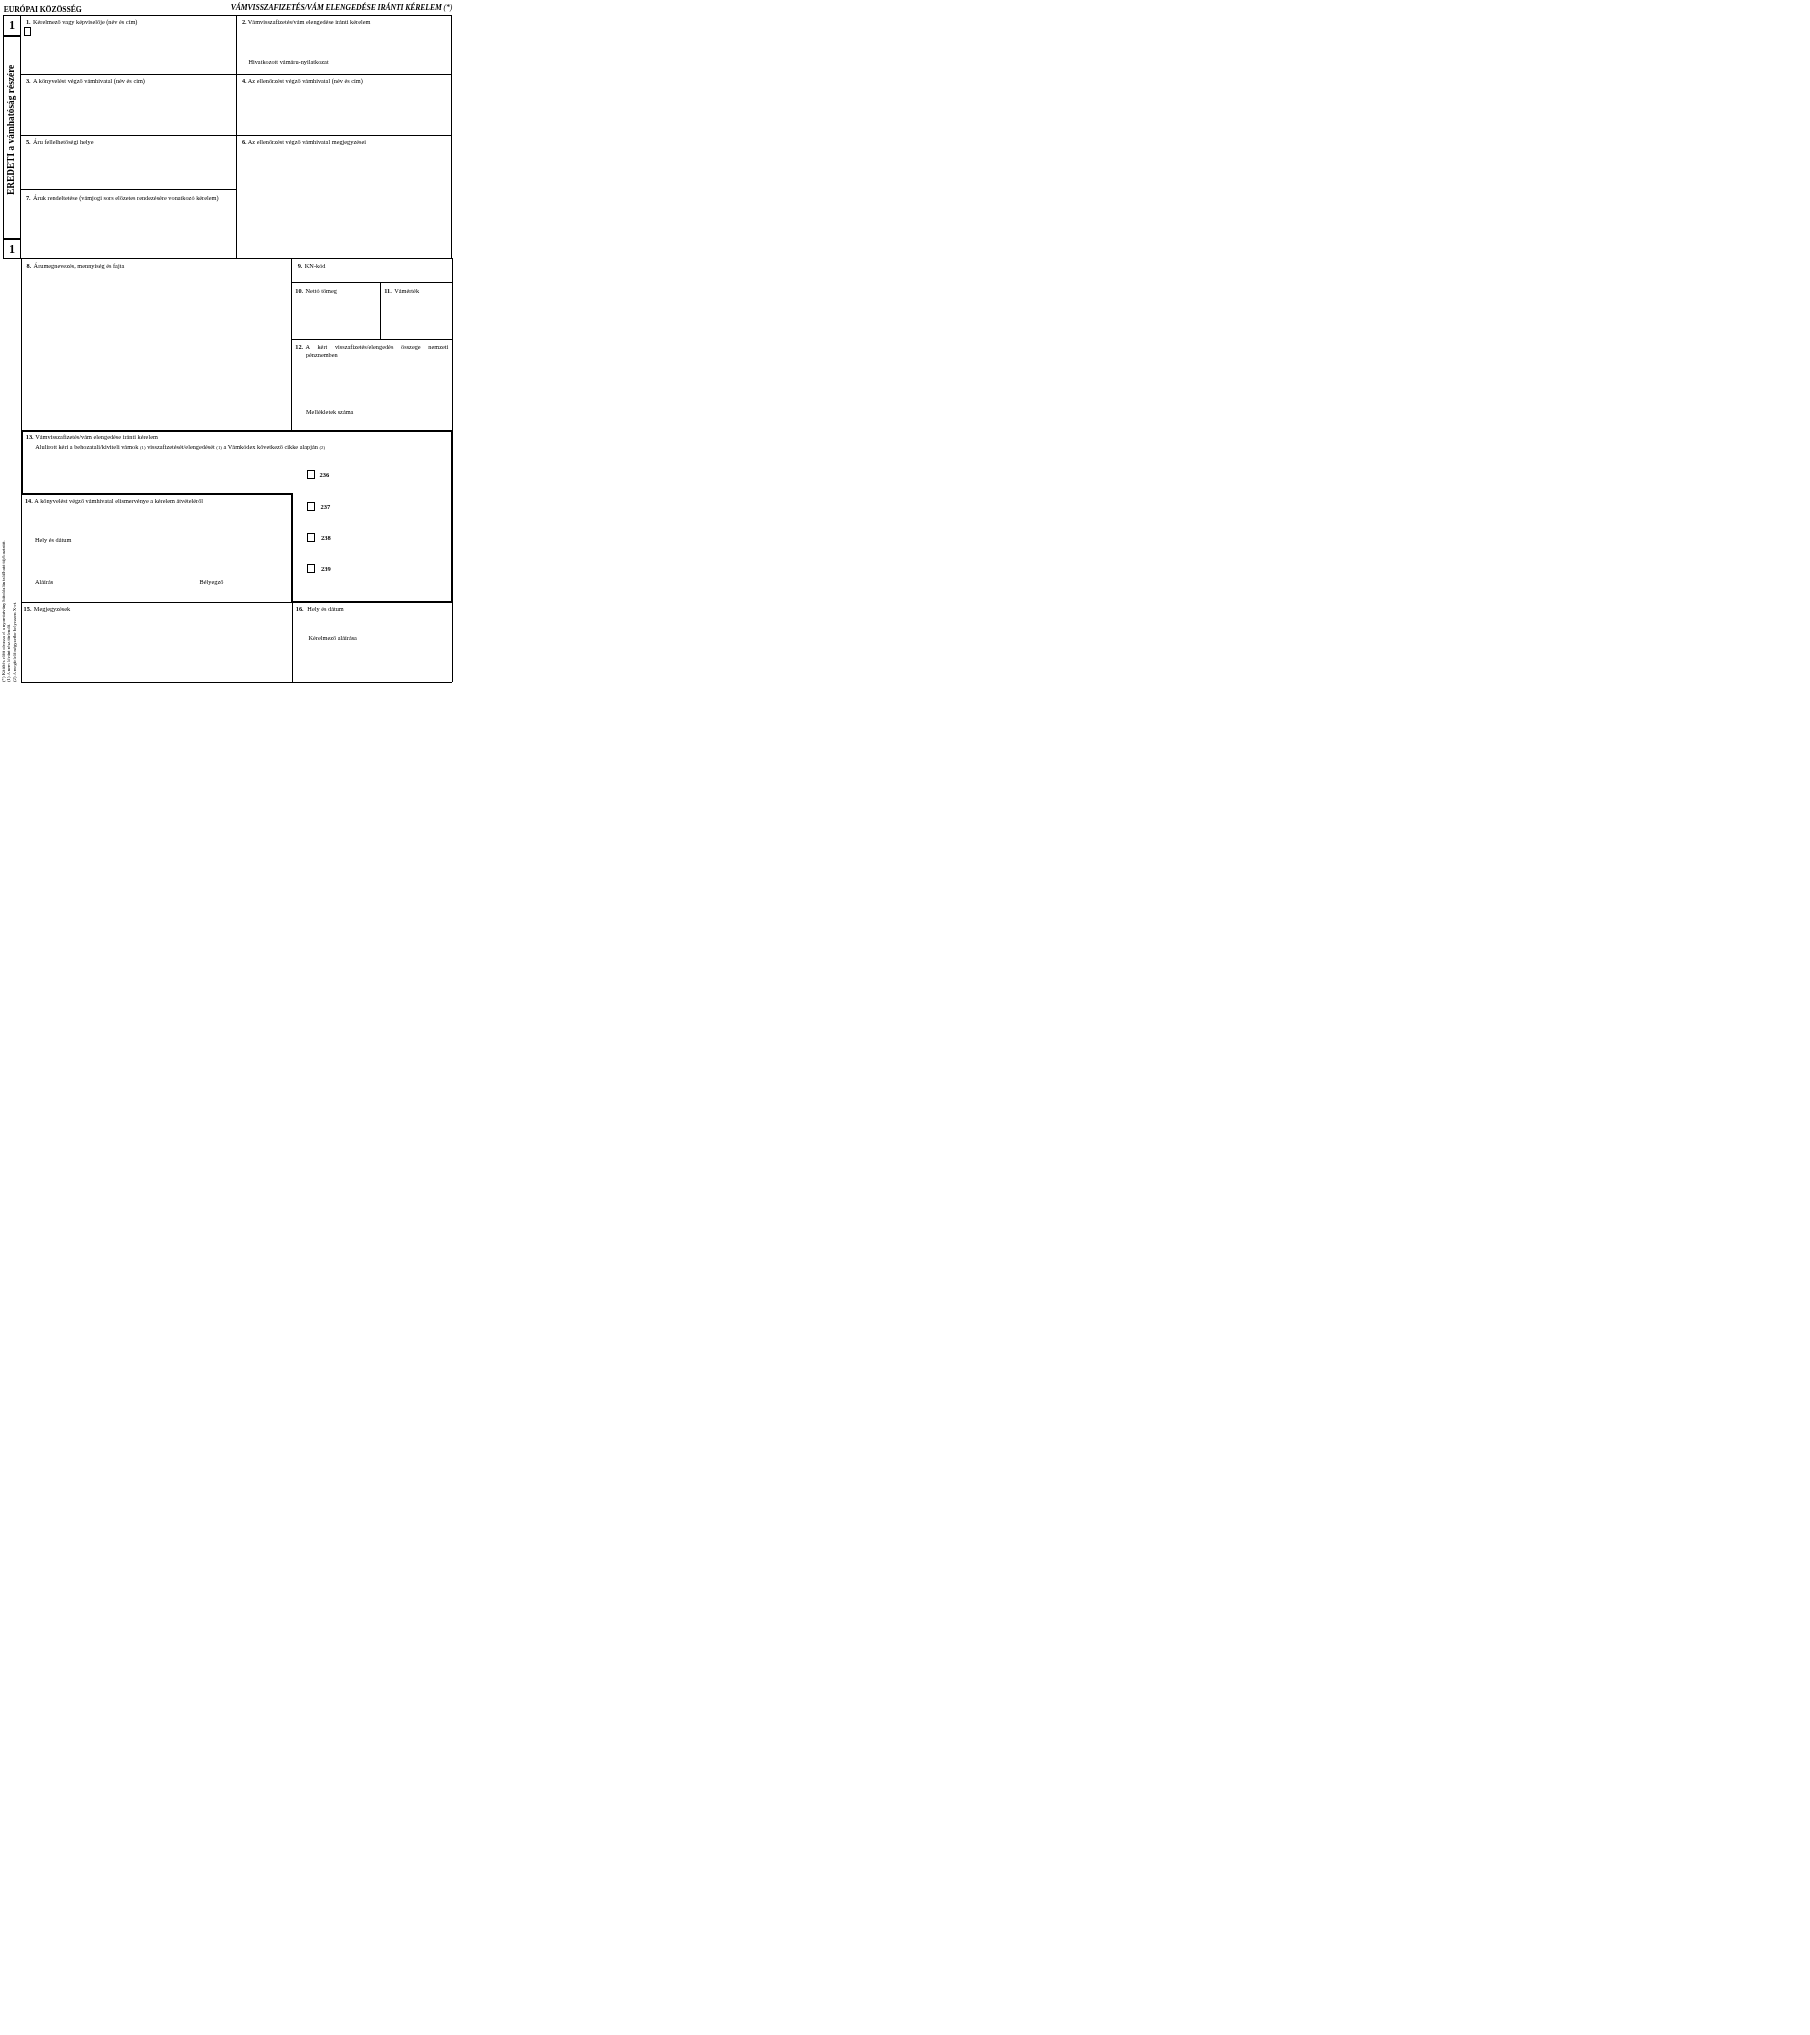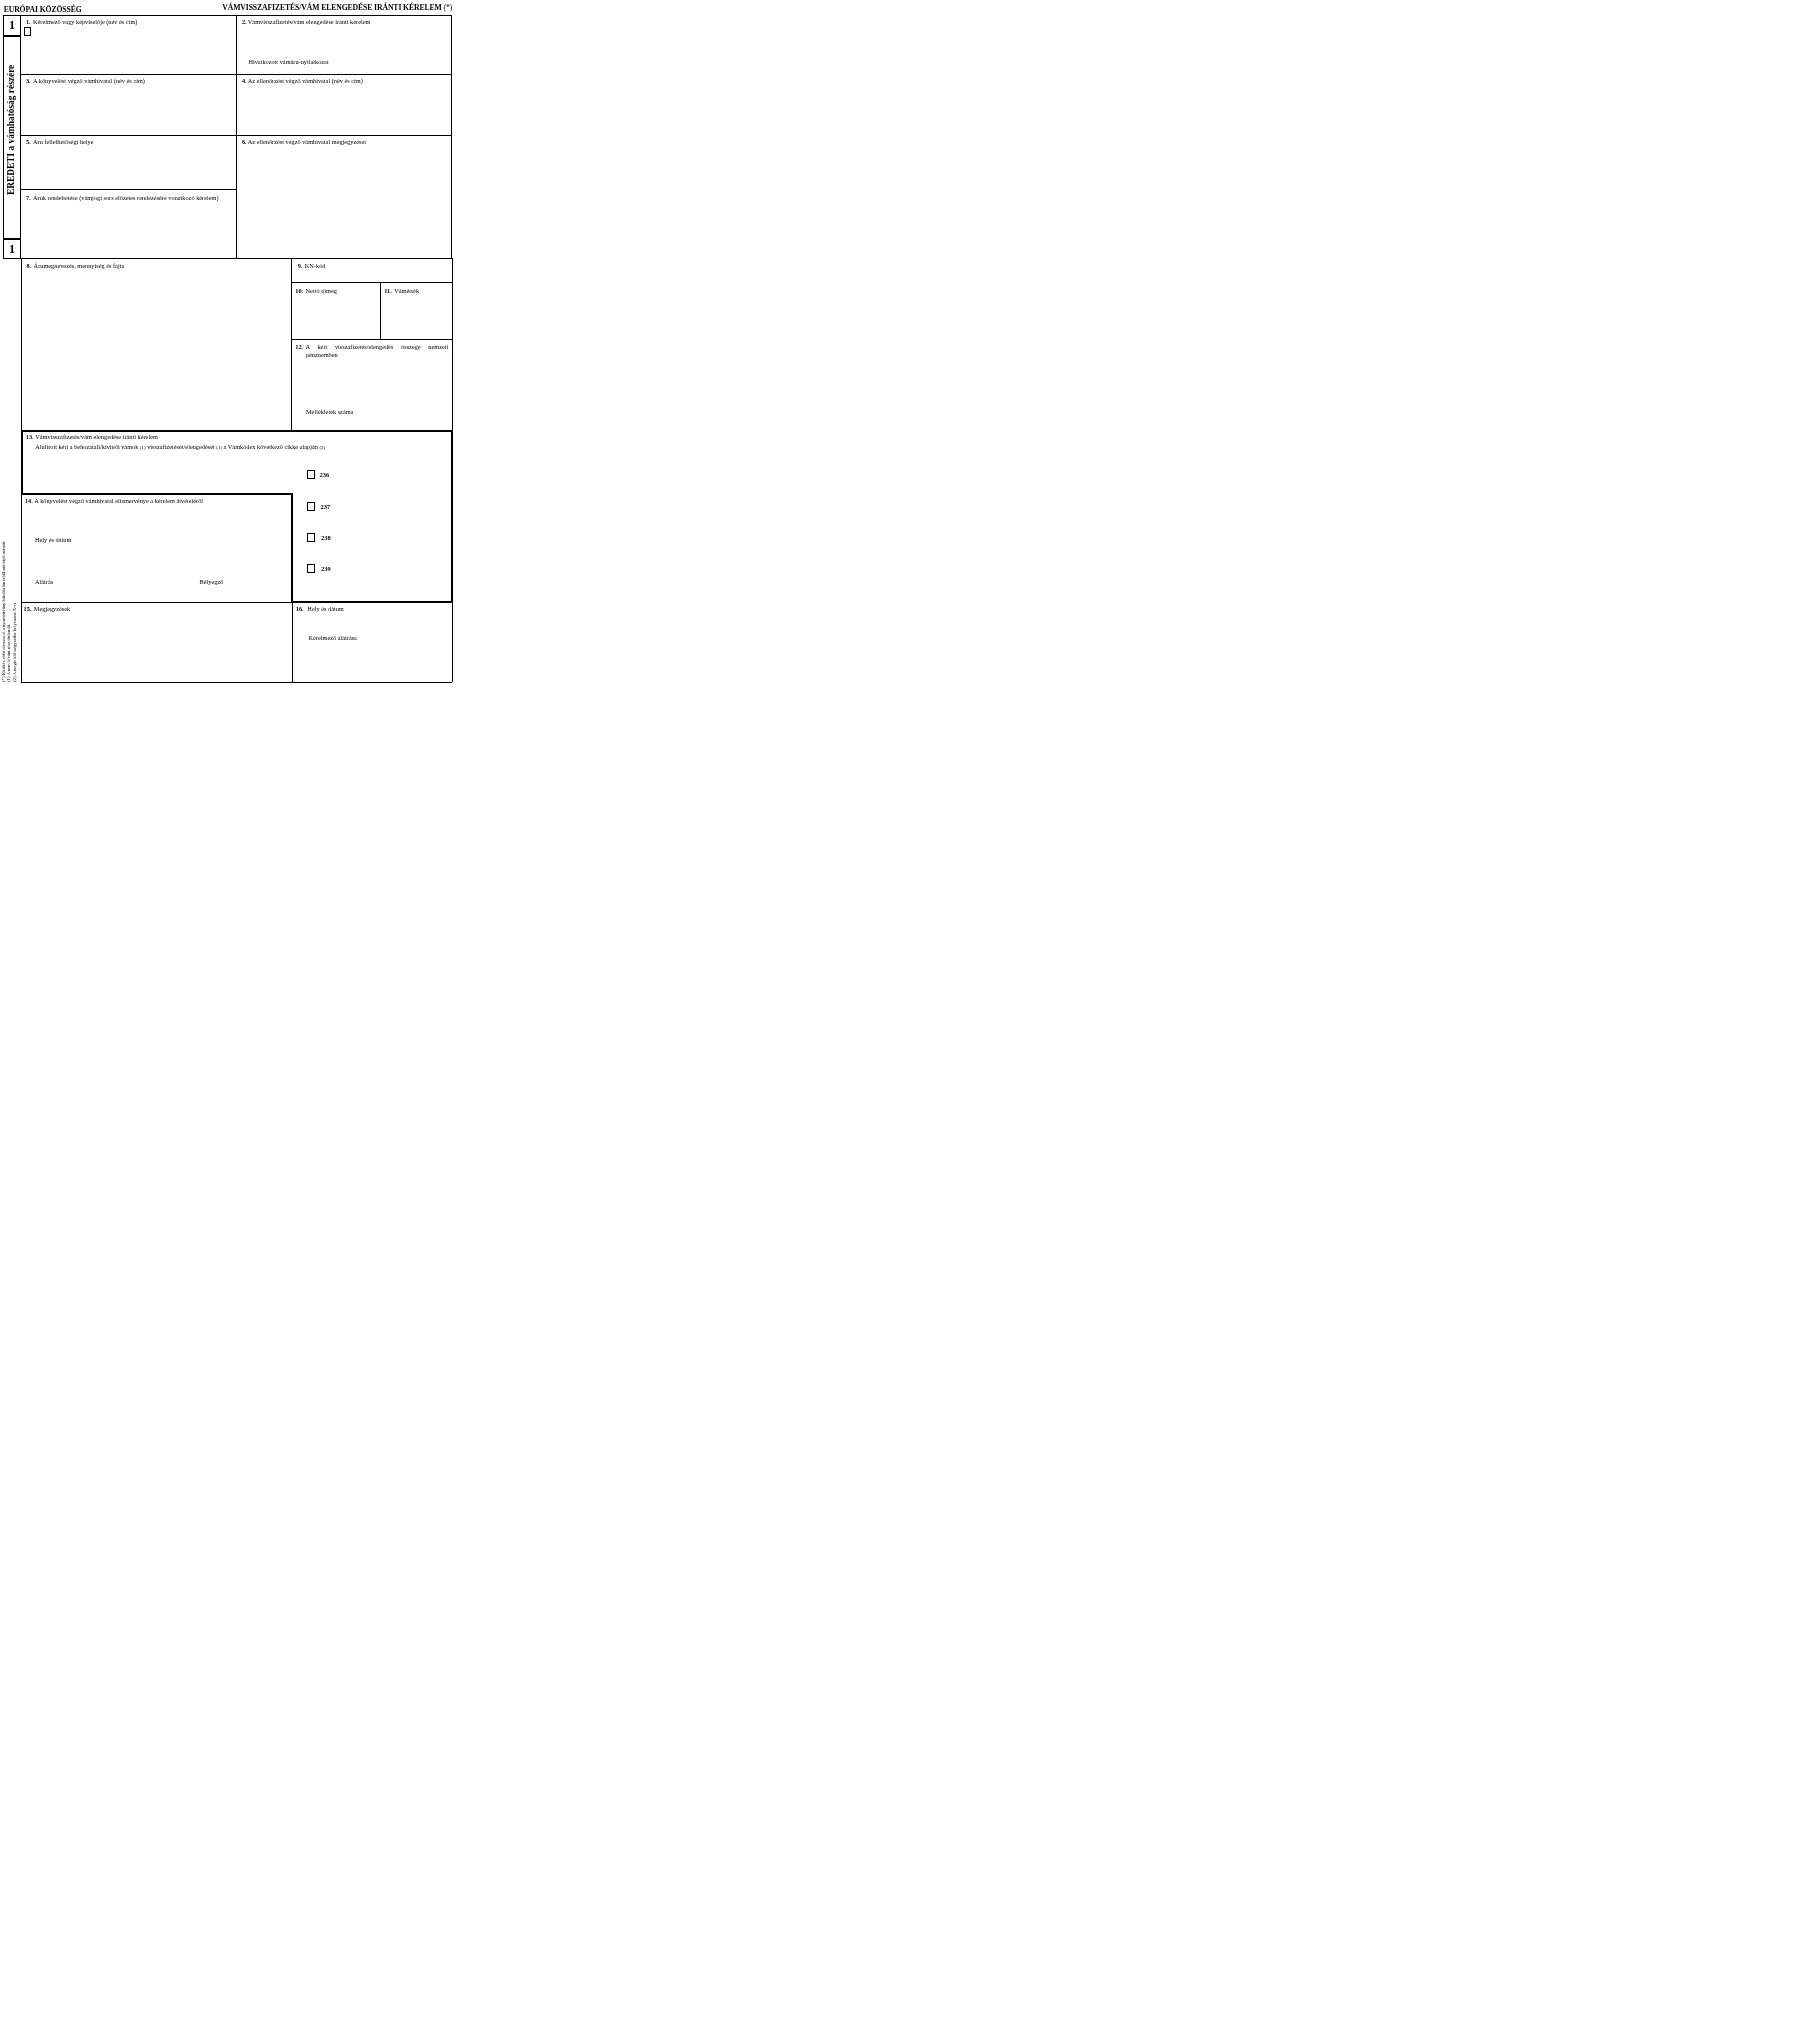--- a/index.html
+++ b/index.html
@@ -17,21 +17,21 @@
   .chk-lbl { font-weight: bold; font-size: 6.5px; }
   .copynum { font-weight: bold; font-size: 12.2px; text-align: center; width: 100%; }
   .vert { transform-origin: left top; transform: rotate(-90deg); white-space: nowrap; }
   .foot { font-size: 4.7px; line-height: 5.3px; }
   .justify { white-space: normal; text-align: justify; text-align-last: left; }
 </style>
 </head>
 <body>
 
 <div class="abs hdr" style="left:3.7px; top:5px;">EURÓPAI KÖZÖSSÉG</div>
-<div class="abs hdr" style="right:0.8px; top:3.3px; text-align:right;">
+<div class="abs hdr" style="right:0.8px; top:3.3px; text-align:right;font-style:italic;">
   <span>VÁMVISSZAFIZETÉS/VÁM ELENGEDÉSE IRÁNTI KÉRELEM</span>
   <span style="font-weight:normal;">(*)</span>
 </div>
 
 <div class="abs" style="left:2.8px; top:15px; width:18.3px; height:244px; border:1.2px solid #000;"></div>
 <div class="abs" style="left:2.8px; top:35px; width:18.3px; height:1.6px; background:#000;"></div>
 <div class="abs" style="left:2.8px; top:238px; width:18.3px; height:1.6px; background:#000;"></div>
 <div class="abs copynum" style="left:2.8px; top:18px; width:18.3px;">1</div>
 <div class="abs copynum" style="left:2.8px; top:242px; width:18.3px;">1</div>
 <div class="abs vert" style="left:6.1px; top:195px; font-weight:bold; font-size:9.4px;">EREDETI a vámhatóság részére</div>

